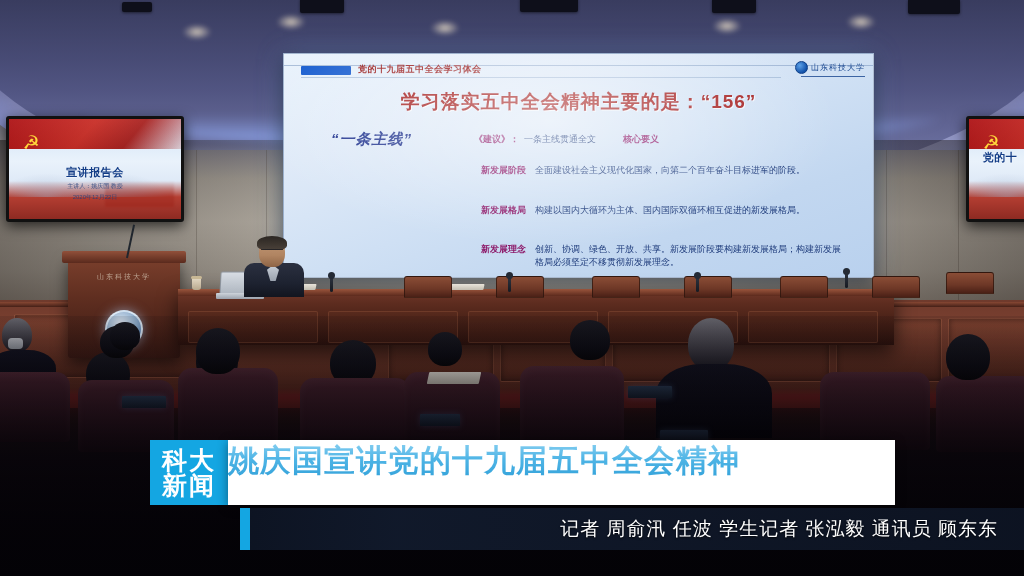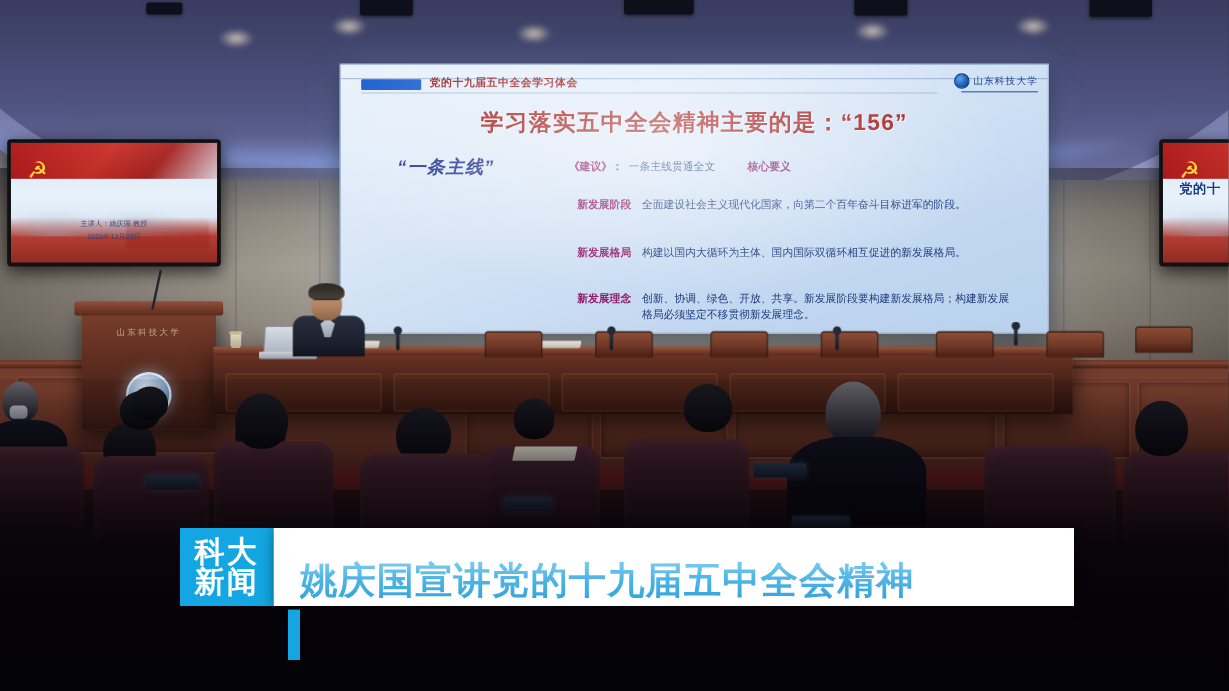--- a/index.html
+++ b/index.html
@@ -336,22 +336,22 @@
   .lower-third{position:absolute;left:150px;top:440px;width:745px;height:65px;display:flex;}
   .lt-badge{
     width:78px;height:65px;background:#14a6e2;
     display:flex;flex-direction:column;align-items:center;justify-content:center;
     line-height:1.0;
   }
   .lt-badge span{
     color:#ffffff;font-weight:bold;font-size:25px;letter-spacing:2px;
   }
   .lt-bar{
-    flex:1;background:#ffffff;display:flex;align-items:flex-end;
-    padding-left:22px;box-shadow:0 2px 10px rgba(0,0,0,.45);
+    flex:1;background:#ffffff;display:flex;align-items:flex-start;
+    box-shadow:0 2px 10px rgba(0,0,0,.45);
   }
   .lt-title{
     font-size:31px;font-weight:bold;letter-spacing:1px;
     background:linear-gradient(180deg,#8ed2f2 0%,#4fb5e6 45%,#2f9fd8 100%);
     -webkit-background-clip:text;background-clip:text;color:transparent;
     -webkit-text-fill-color:transparent;
   }
   .credits{
     position:absolute;left:240px;top:508px;width:784px;height:42px;
     background:linear-gradient(90deg,rgba(14,22,38,.88) 0%,rgba(17,26,44,.95) 20%,rgba(13,20,35,.95) 100%);
@@ -413,20 +413,21 @@
     <div class="red-seat-row"></div>
     <div class="floor"></div>
   </div>
 
   <div class="sidescreen" style="left:6px;top:116px;width:172px;height:100px;">
     <div class="ss-inner">
       <div class="ss-flag"></div>
       <div class="ss-hammer">☭</div>
       <div class="ss-mountain"></div>
       <div class="ss-gate"></div>
+      <div class="ss-title" style="top:46px;font-size:11px;">宣讲报告会</div>
       <div class="ss-sub" style="top:63px;font-size:6px;">主讲人：姚庆国 教授</div>
       <div class="ss-sub" style="top:74px;font-size:6px;">2020年12月22日</div>
     </div>
   </div>
 
   <div class="sidescreen" style="left:966px;top:116px;width:172px;height:100px;">
     <div class="ss-inner">
       <div class="ss-flag"></div>
       <div class="ss-hammer">☭</div>
       <div class="ss-mountain"></div>
@@ -563,15 +564,18 @@
   <div class="lower-third">
     <div class="lt-badge">
       <span>科大</span>
       <span>新闻</span>
     </div>
     <div class="lt-bar">
       <div class="lt-title">姚庆国宣讲党的十九届五中全会精神</div>
     </div>
   </div>
 
+  <div class="credits">
+    <span>记者 周俞汛 任波 学生记者 张泓毅 通讯员 顾东东</span>
+  </div>
   <div class="credits-accent"></div>
 
 </div>
 
 </body></html>

